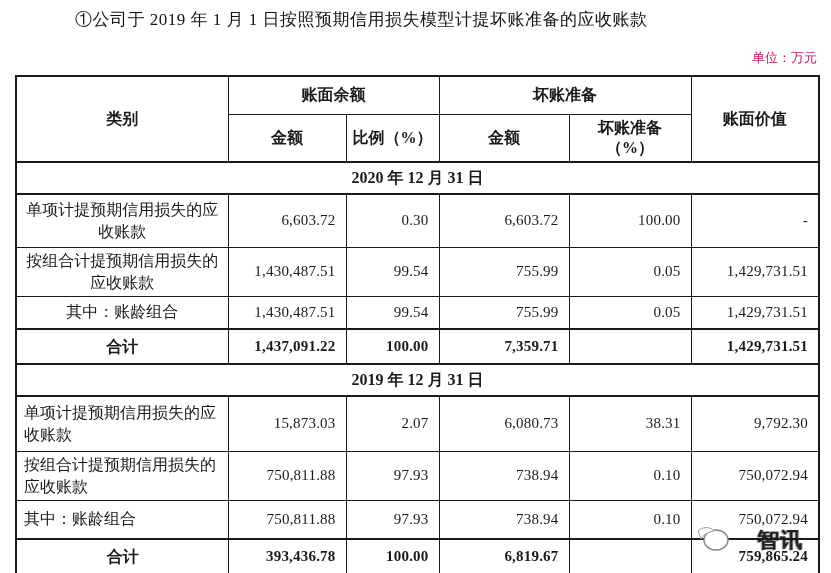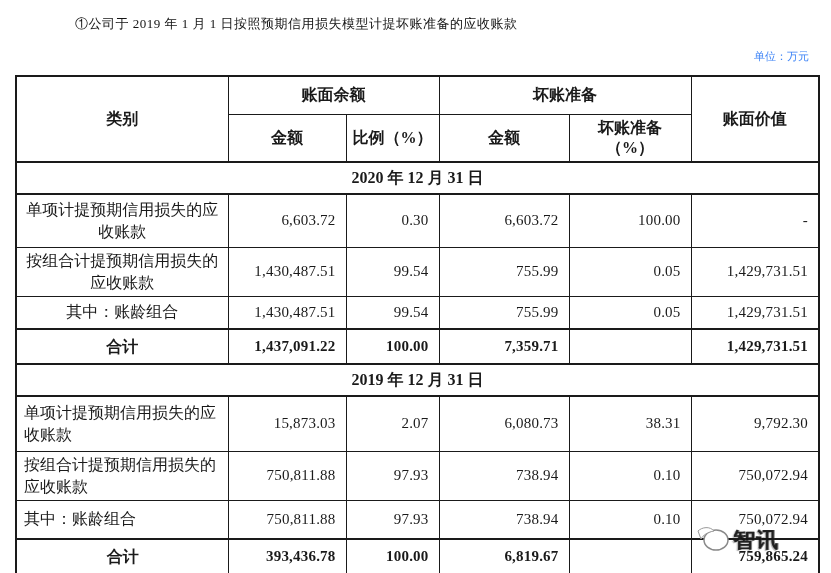--- a/index.html
+++ b/index.html
@@ -10,32 +10,32 @@
     width: 831px;
     height: 573px;
     position: relative;
     overflow: hidden;
   }
   .page { position: absolute; inset: 0; background: #ffffff; }
 
   .doc-title {
     position: absolute;
     left: 75px;
-    top: 15px;
-    font-size: 13px;
+    top: 8px;
+    font-size: 17px;
     letter-spacing: 0.5px;
     color: #141414;
     white-space: nowrap;
   }
   .unit-label {
     position: absolute;
-    right: 22px;
+    right: 14px;
     top: 49px;
-    font-size: 11px;
-    color: #3b82f6;
+    font-size: 13px;
+    color: #be185d;
   }
 
   table.fin-table {
     position: absolute;
     left: 15px;
     top: 75px;
     width: 803px;
     border-collapse: collapse;
     table-layout: fixed;
     border: 2px solid #1a1a1a;
@@ -95,20 +95,21 @@
   
   .watermark {
     position: absolute;
     left: 694px;
     top: 523px;
     width: 124px;
     height: 33px;
     display: flex;
     align-items: center;
     pointer-events: none;
+    gap: 24px;
   }
   .watermark .blob { flex: 0 0 auto; }
   .watermark .wm-text {
     font-weight: bold;
     font-size: 21px;
     color: rgba(20, 20, 20, 0.88);
     letter-spacing: 1px;
     text-shadow: 1px 0 0 rgba(40,40,40,0.55), -1px 1px 1px rgba(60,60,60,0.4);
     transform: scaleX(1.05);
     white-space: nowrap;

